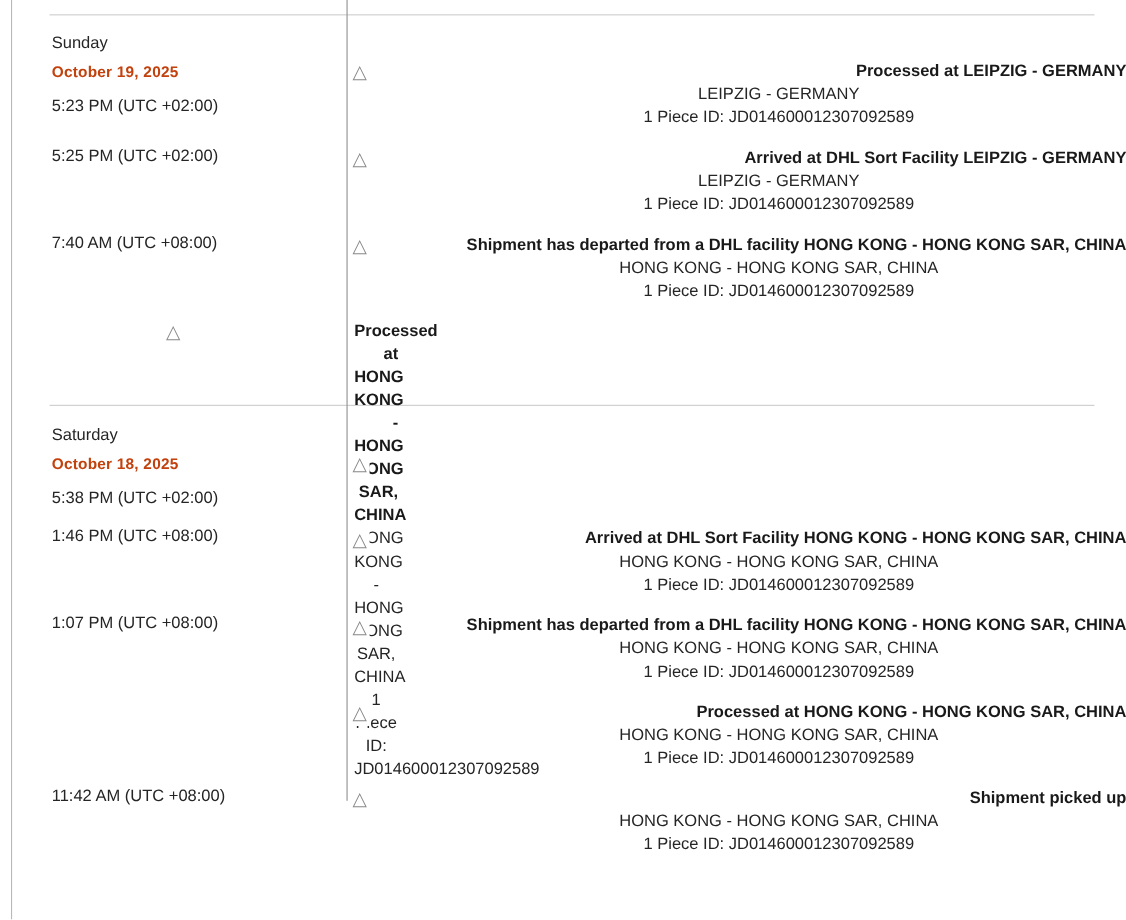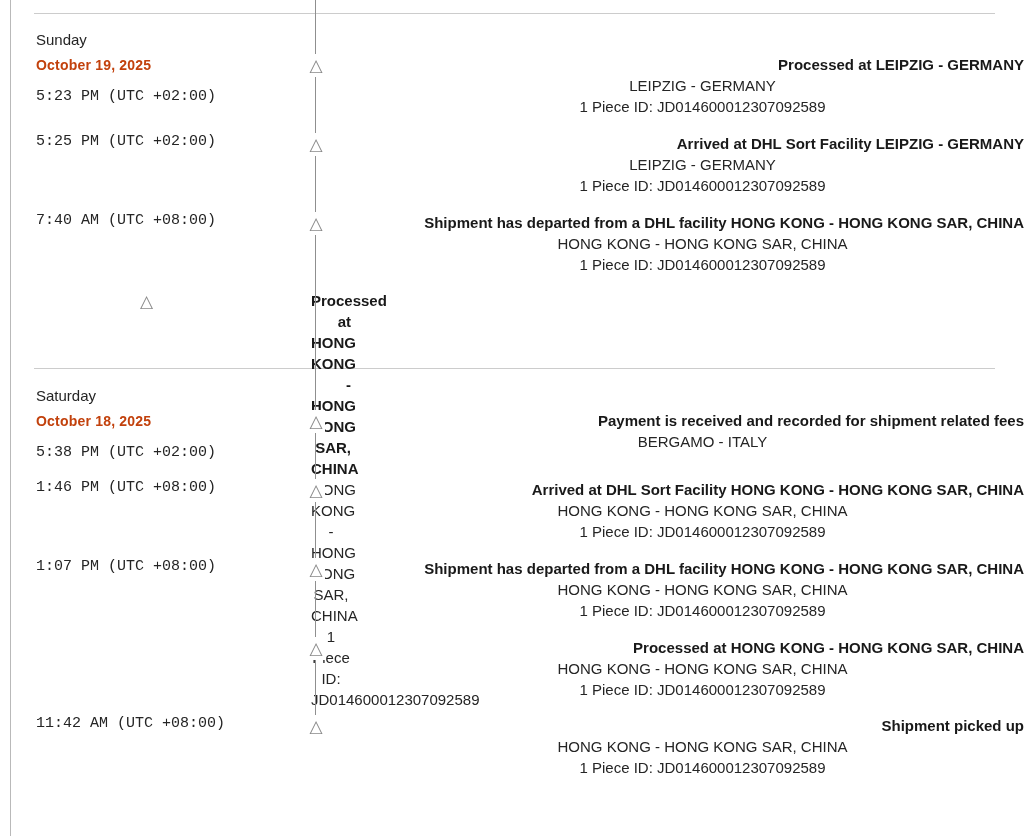--- a/index.html
+++ b/index.html
@@ -1,29 +1,29 @@
 <!DOCTYPE html>
 <html><head>
 <meta charset="utf-8">
 <style>
   * { margin:0; padding:0; box-sizing:border-box; }
   html,body { width:1024px; height:836px; background:#ffffff; overflow:hidden;
               font-family:"Liberation Sans", sans-serif; color:#191919; }
-  .page { position:relative; width:1024px; height:692px; padding-left:12px; padding-top:13px; }
+  .page { position:relative; width:1024px; height:692px; padding-left:23px; padding-top:13px; }
   .left-border { position:absolute; left:10px; top:0; width:1px; height:836px; background:#b9b9b9; }
   .timeline-line { position:absolute; left:315px; top:0; width:1px; height:728px; background:#8f8f8f; z-index:0; }
   .divider { height:1px; background:#cccccc; margin-left:22px; margin-right:29px; }
   .section-body { padding-top:17px; }
   .section-body.second { padding-top:18px; }
   .row { display:grid; grid-template-columns:269px 70px auto; align-items:start; }
   .r-h102 { height:102px; } .r-h92 { height:92px; } .r-h79 { height:79px; } .r-h78 { height:78px; }
   .cell-left { padding-left:24px; }
   .dow  { font-size:15px; line-height:18px; color:#252525; }
   .date { font-size:14px; line-height:26px; font-weight:700; margin:3px 0 10px 0; color:#c2410c; letter-spacing:.2px; }
-  .time { font-size:15px; line-height:18px; color:#252525;font-family:Liberation Mono, monospace; }
+  .time { font-size:15px; line-height:18px; color:#252525; }
   .cell-marker { display:flex; justify-content:center; position:relative; z-index:2; }
   .marker { display:inline-block; background:#ffffff; padding:5px 2px 4px 2px; }
   .tri { display:block; font-size:17px; line-height:14px; color:#8a8a8a; }
   .cell-right { padding-left:30px; }
   .offset-top { padding-top:23px; }
   .evt-title { font-size:15px; line-height:21px; font-weight:700; color:#191919;text-align:right; }
   .evt-loc, .evt-piece { font-size:15px; line-height:21px; color:#252525;text-align:center; }
 </style>
 </head>
 <body>
@@ -106,25 +106,20 @@
       <div class="cell-left">
         <div class="dow">Saturday</div>
         <div class="date">October 18, 2025</div>
         <div class="time">5:38 PM (UTC +02:00)</div>
       </div>
       <div class="cell-marker offset-top">
         <span class="marker">
             <span class="tri">△</span>
           </span>
       </div>
-      <div class="cell-right offset-top">
-        <div class="evt-title">Payment is received and recorded for shipment related fees</div>
-        <div class="evt-loc">BERGAMO - ITALY</div>
-        <div class="evt-piece"></div>
-      </div>
     </div>
 
     <div class="row r-h79">
       <div class="cell-left">
         <div class="time">1:46 PM (UTC +08:00)</div>
       </div>
       <div class="cell-marker">
         <span class="marker">
             <span class="tri">△</span>
           </span>

